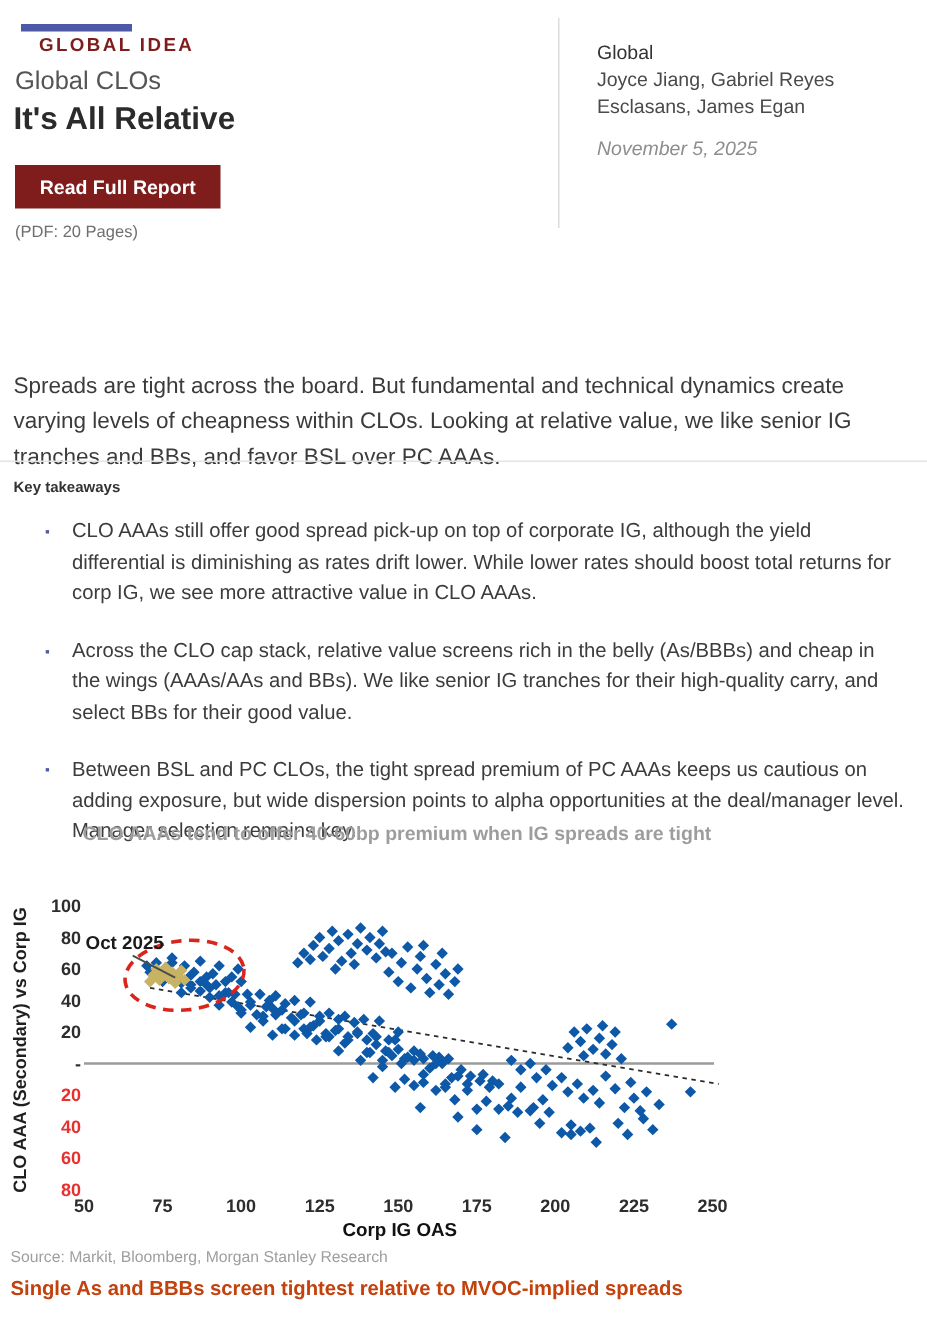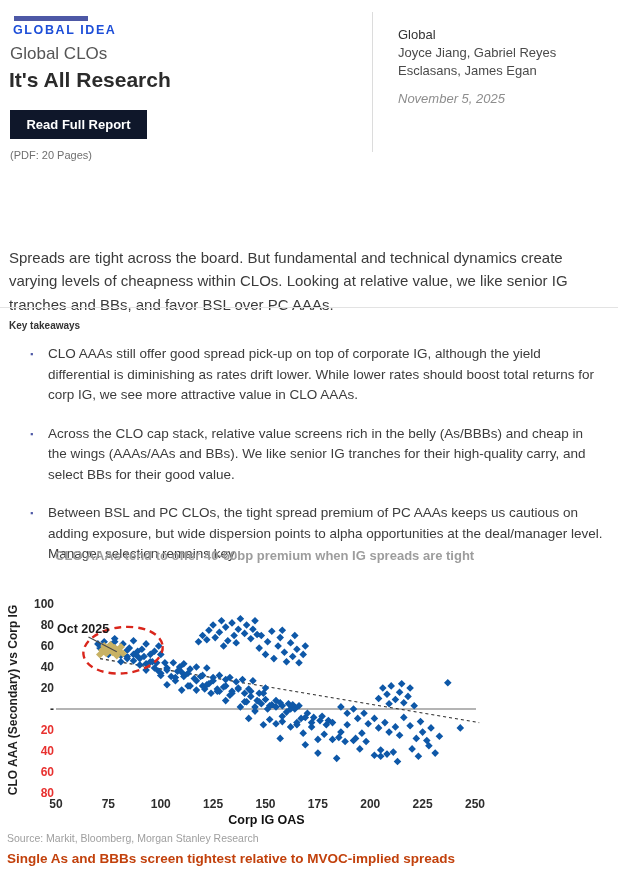--- a/index.html
+++ b/index.html
@@ -2,24 +2,24 @@
 <html><head>
 <meta charset="utf-8">
 <style>
   html,body{margin:0;padding:0;}
   body{
     width:618px;height:881px;position:relative;background:#ffffff;
     font-family:"Liberation Sans", sans-serif;color:#3d3d3d;overflow:hidden;
   }
   
   .brand-rule{position:absolute;left:14px;top:16px;width:74px;height:5px;background:#4d58a6;}
-  .eyebrow{position:absolute;left:13px;top:23px;font-size:12.5px;font-weight:bold;letter-spacing:1.6px;color:#1d4ed8;}
+  .eyebrow{position:absolute;left:26px;top:23px;font-size:12.5px;font-weight:bold;letter-spacing:1.6px;color:#7f1d1d;}
   .category{position:absolute;left:10px;top:44px;font-size:17px;color:#555555;}
   .report-title{position:absolute;left:9px;top:68px;font-size:21px;font-weight:bold;color:#2b2b2b;}
-  .cta{position:absolute;left:10px;top:110px;width:137px;height:29px;background:#0f172a;border:none;
+  .cta{position:absolute;left:10px;top:110px;width:137px;height:29px;background:#7f1d1d;border:none;
        color:#ffffff;font-weight:bold;font-size:13px;font-family:"Liberation Sans",sans-serif;cursor:pointer;}
   .pdf-note{position:absolute;left:10px;top:149px;width:137px;text-align:left;font-size:11px;color:#6f6f6f;}
   .vdivider{position:absolute;left:372px;top:12px;width:1px;height:140px;background:#dcdcdc;}
   .author-block{position:absolute;left:398px;top:26px;font-size:13px;color:#4a4a4a;line-height:1.4;}
   .region{font-weight:normal;color:#333333;}
   .authors div{white-space:nowrap;}
   .pub-date{margin-top:9px;font-style:italic;color:#8d8d8d;}
   
   .summary{position:absolute;left:9px;top:231px;width:603px;font-size:15px;line-height:1.55;color:#3b3b3b;}
   .section-divider{position:absolute;left:0;top:307px;width:618px;height:1px;background:#e3e3e3;}
@@ -33,21 +33,21 @@
   .chart-wrap{position:absolute;left:0;top:590px;width:618px;height:240px;}
   .source-line{position:absolute;left:7px;top:832px;font-size:10.5px;color:#9e9e9e;}
   .next-title{position:absolute;left:7px;top:851px;font-size:13.5px;font-weight:bold;color:#c2410c;}
 </style>
 </head>
 <body>
 
 <div class="brand-rule"></div>
 <div class="eyebrow">GLOBAL IDEA</div>
 <div class="category">Global CLOs</div>
-<div class="report-title">It's All Research</div>
+<div class="report-title">It's All Relative</div>
 <button class="cta">Read Full Report</button>
 <div class="pdf-note">(PDF: 20 Pages)</div>
 <div class="vdivider"></div>
 <div class="author-block">
   <div class="region">Global</div>
   <div class="authors">
     <div>Joyce Jiang, Gabriel Reyes</div>
     <div>Esclasans, James Egan</div>
   </div>
   <div class="pub-date">November 5, 2025</div>

